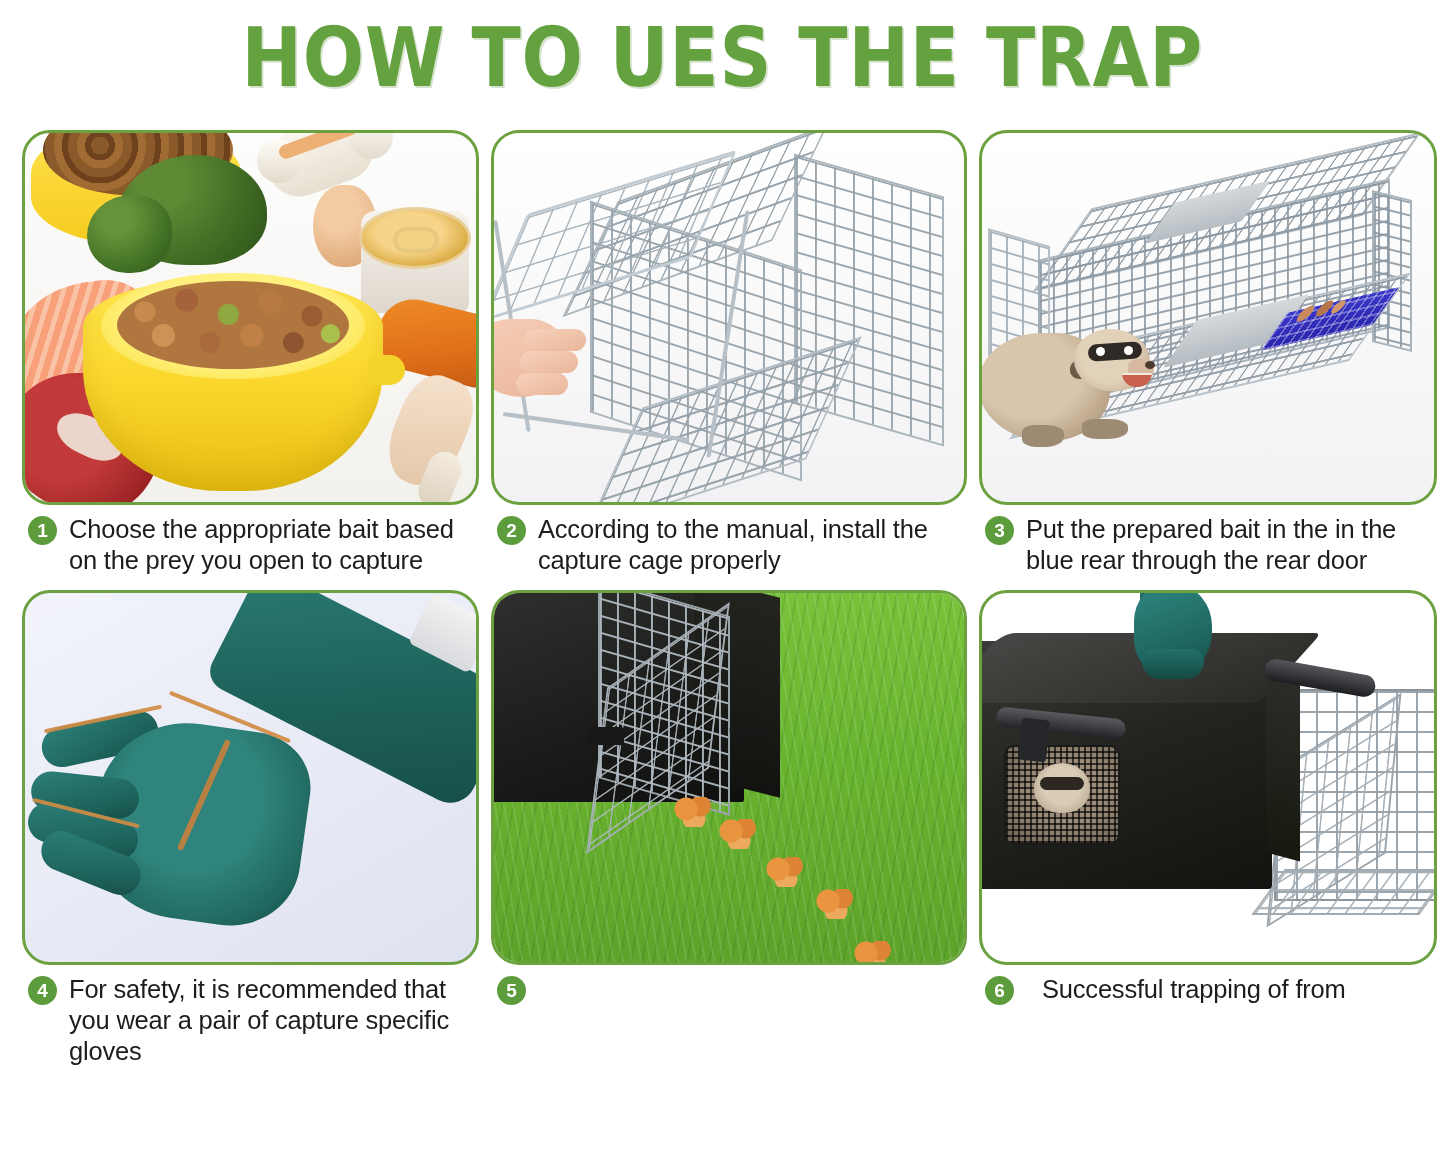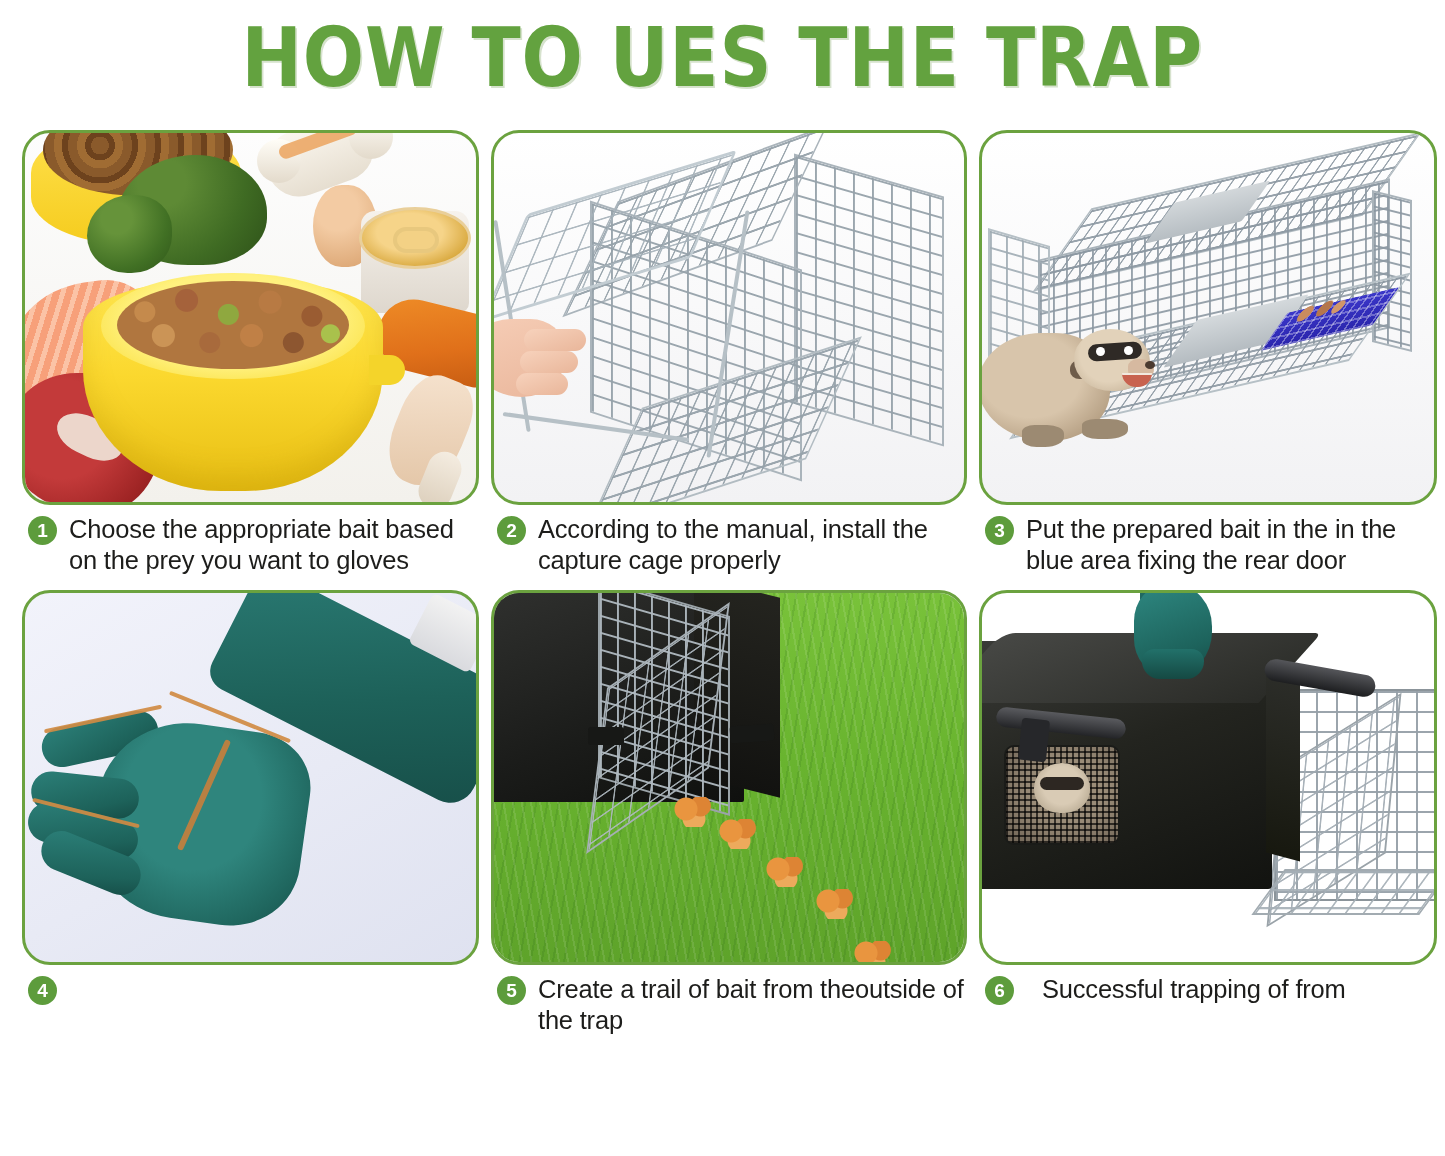--- a/index.html
+++ b/index.html
@@ -655,29 +655,29 @@
         <div class="raccoon-snout"></div>
         <div class="raccoon-mouth"></div>
         <div class="raccoon-nose"></div>
         <div class="raccoon-paw a"></div>
         <div class="raccoon-paw b"></div>
       </div>
     </div>
 
     <div class="caption">
       <div class="badge">1</div>
-      <div class="caption-text">Choose the appropriate bait based on the prey you want to gloves</div>
+      <div class="caption-text">Choose the appropriate bait based on the prey you open to capture</div>
     </div>
     <div class="caption">
       <div class="badge">2</div>
       <div class="caption-text">According to the manual, install the capture cage properly</div>
     </div>
     <div class="caption">
       <div class="badge">3</div>
-      <div class="caption-text">Put the prepared bait in the in the blue area fixing the rear door</div>
+      <div class="caption-text">Put the prepared bait in the in the blue rear through the rear door</div>
     </div>
 
     <div class="photo p4">
       <div class="scene">
         <div class="glove-cuff"></div>
         <div class="glove-cuff-end"></div>
         <div class="finger thumb"></div>
         <div class="glove-palm"></div>
         <div class="finger f1"></div>
         <div class="finger f2"></div>
@@ -721,24 +721,24 @@
         <div class="p6-handle"></div>
         <div class="p6-handle-strap"></div>
         <div class="p6-glove-cuff"></div>
         <div class="p6-glove"></div>
         <div class="p6-glove-fingers"></div>
       </div>
     </div>
 
     <div class="caption">
       <div class="badge">4</div>
+      <div class="caption-text">For safety, it is recommended that you wear a pair of capture specific gloves</div>
     </div>
     <div class="caption">
       <div class="badge">5</div>
-      <div class="caption-text">Create a trail of bait from theoutside of the trap</div>
     </div>
     <div class="caption indented">
       <div class="badge">6</div>
       <div class="caption-text">Successful trapping of from</div>
     </div>
 
   </div>
 
 
 </div>

